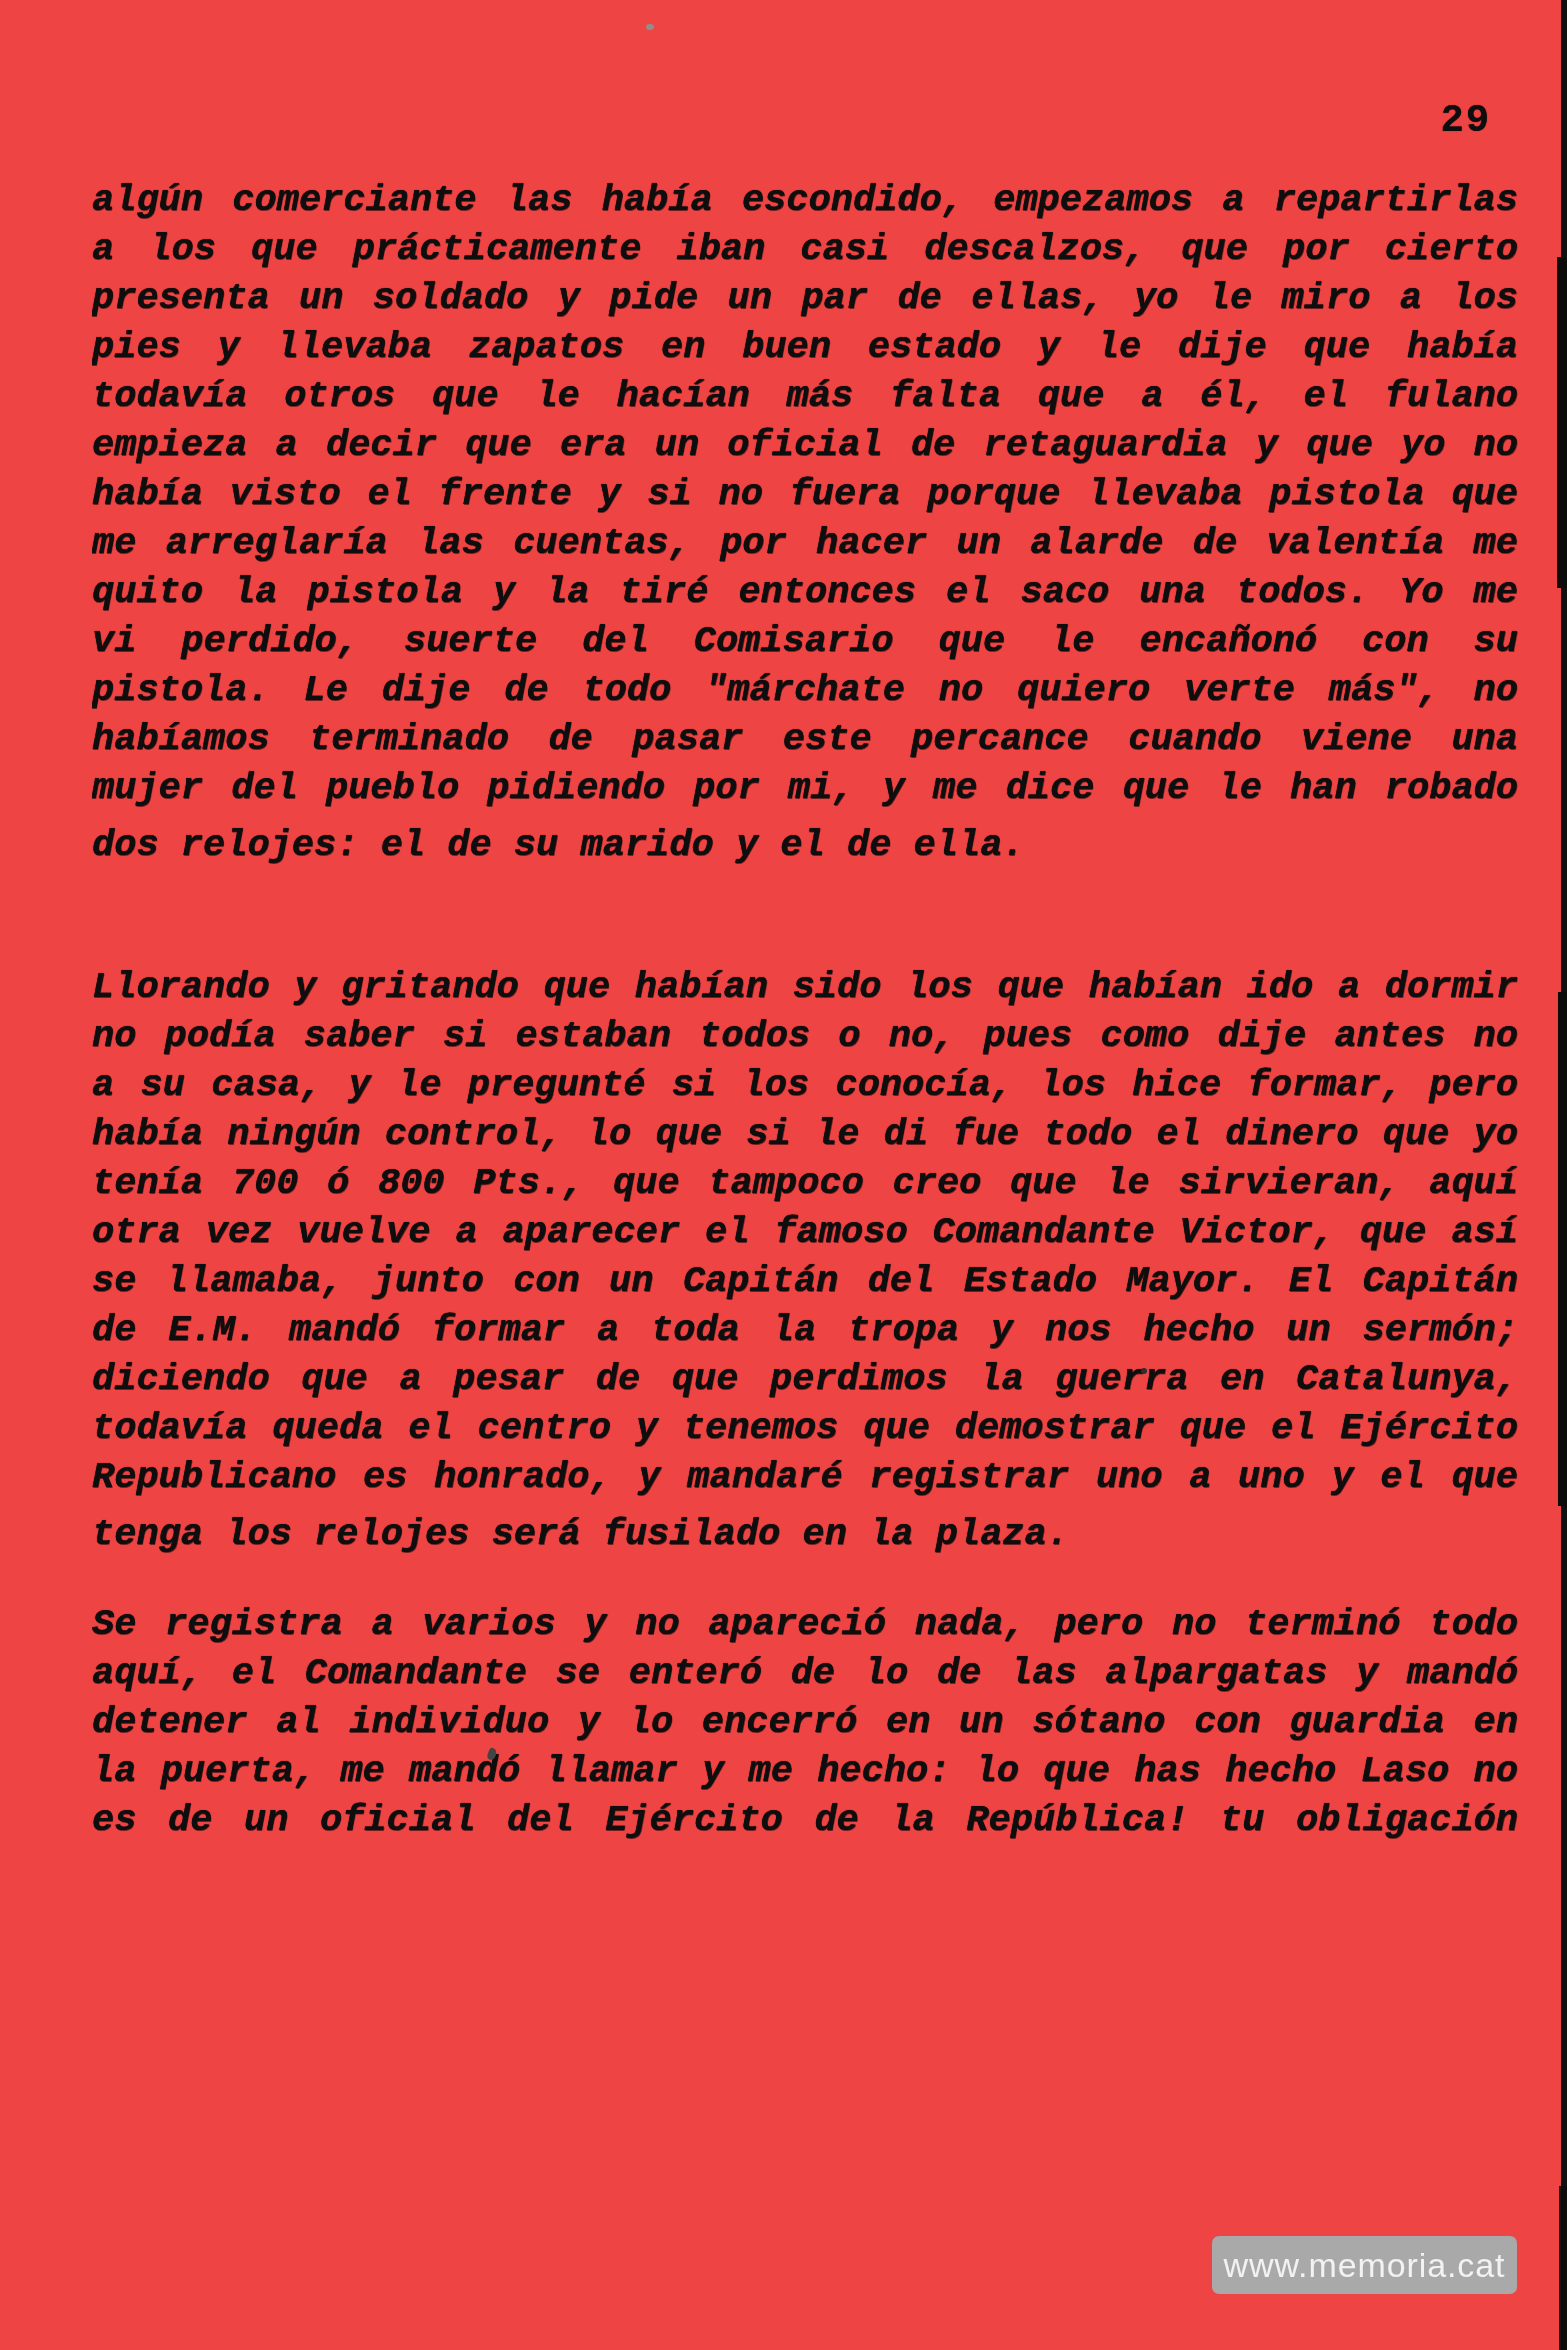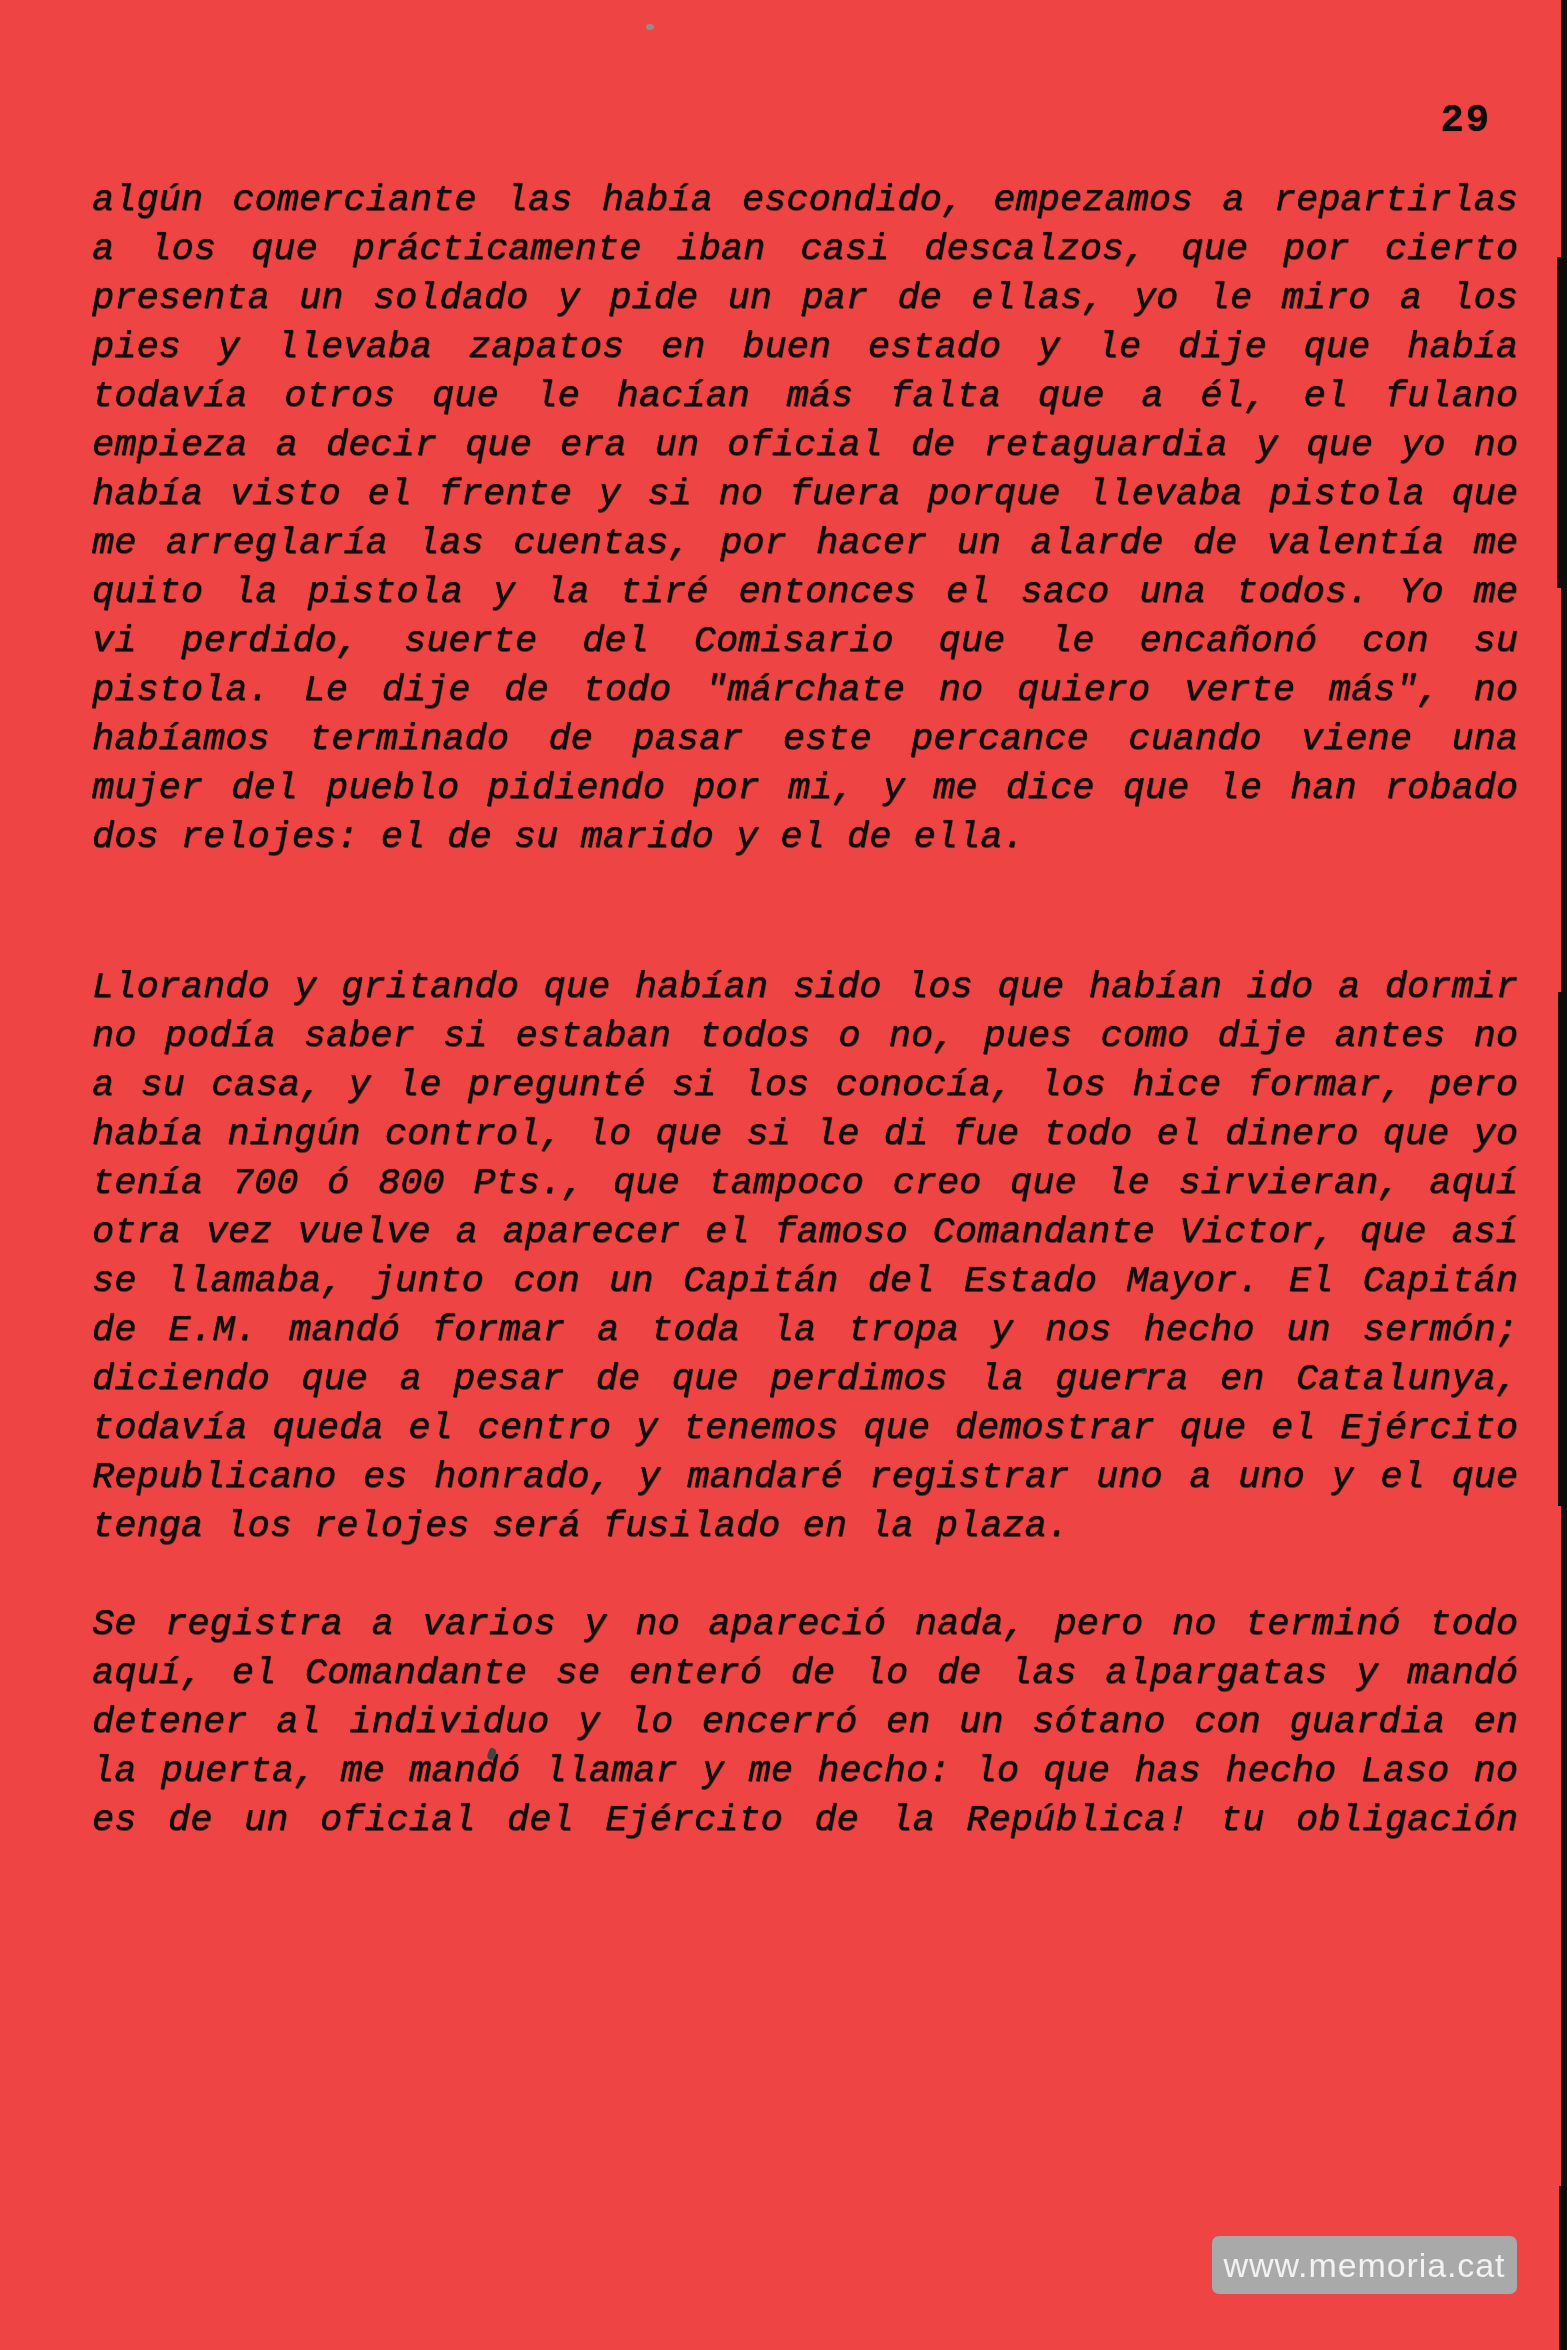--- a/index.html
+++ b/index.html
@@ -16,29 +16,29 @@
   
   .paragraph {
     position: absolute;
     left: 92px;
     width: 1426px;
   }
   .line {
     height: 49px;
     line-height: 49px;
     font-size: 37px;
-    font-weight: normal;
+    font-weight: bold;
     font-style: italic;
     text-align: justify;
     overflow: hidden;
     white-space: normal;
     text-shadow: 0 0 0.9px rgba(0,0,0,0.85), 0.6px 0.6px 0 rgba(0,0,0,0.5);
   }
   .line::after { content: ""; display: inline-block; width: 100%; height: 0; }
-  .line.flush { text-align: left; }
+  .line.flush { text-align: left; margin-top: 8px; }
   .line.flush::after { content: none; }
 
   .page-number {
     position: absolute;
     top: 99px;
     right: 77px;
     font-size: 39px;
     font-weight: bold;
     font-style: normal;
     letter-spacing: 1.8px;

